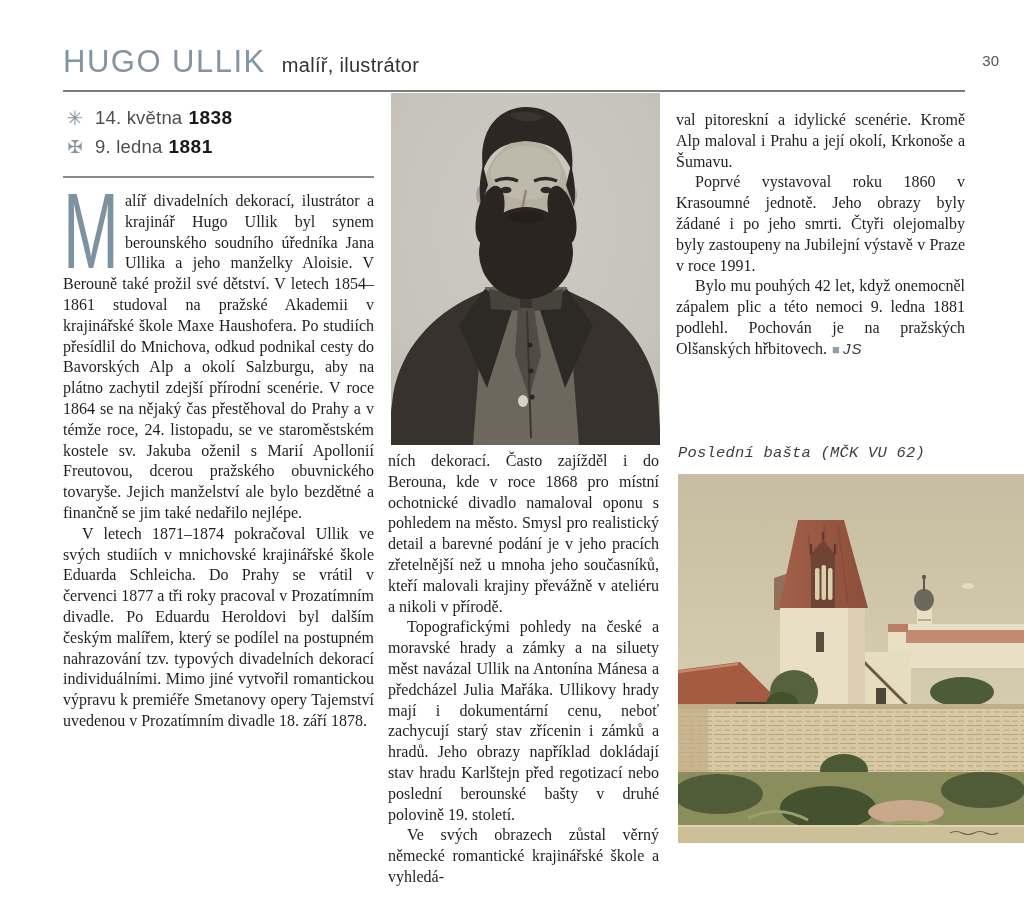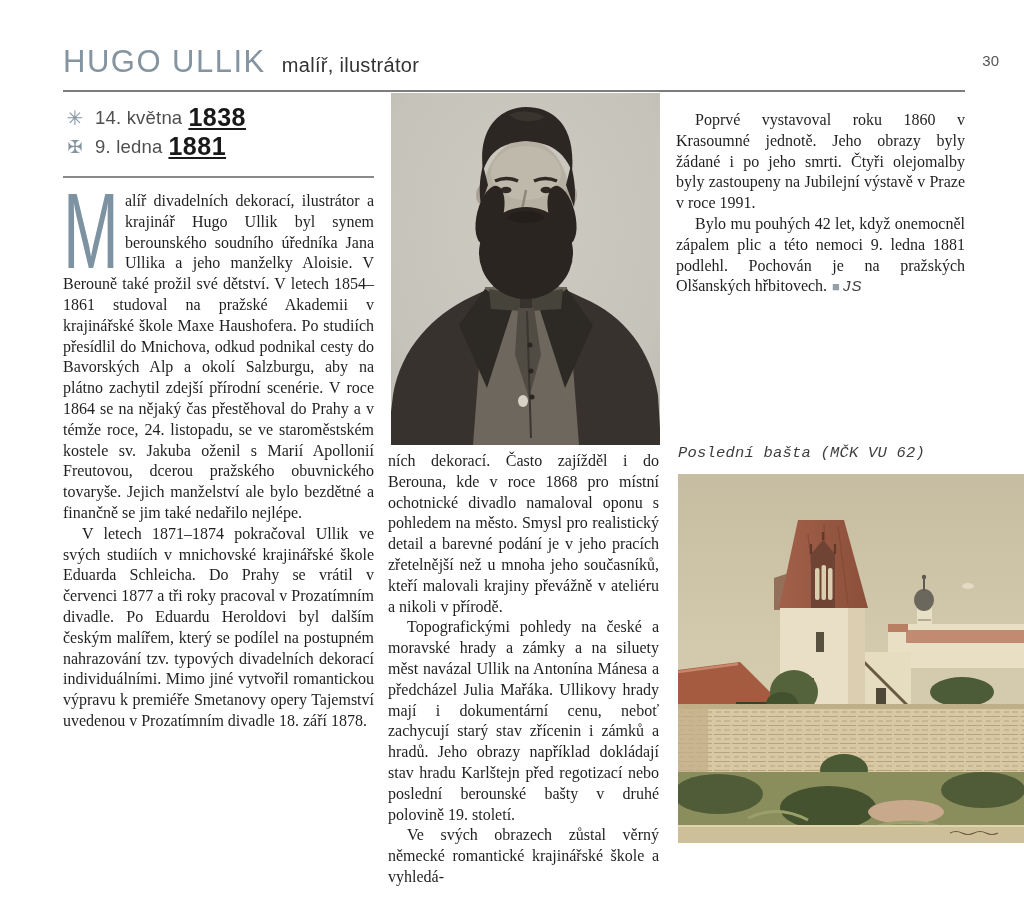--- a/index.html
+++ b/index.html
@@ -16,21 +16,21 @@
   .rule { position:absolute; background:#7d7d7d; }
   .rule-top { left:63px; top:90px; width:902px; height:2px; }
   .rule-vitals { left:63px; top:176px; width:311px; height:2px; background:#8a8a8a; }
 
   
   .vitals { position:absolute; left:63px; top:103px; font-family:"Liberation Sans", sans-serif; }
   .vrow { display:flex; align-items:center; height:29px; }
   .vsym { color:#8495a1; font-size:20px; width:24px; text-align:center; }
   .vsym.cross { font-size:18px; }
   .vdate { color:#4f4f4f; font-size:18.5px; margin-left:8px; letter-spacing:0.2px; }
-  .vyear { color:#191919; font-size:25px; font-weight:700; margin-left:6px; letter-spacing:0.5px;text-decoration:underline; }
+  .vyear { color:#191919; font-size:19px; font-weight:700; margin-left:6px; letter-spacing:0.5px; }
 
   
   .col { position:absolute; font-size:16px; line-height:20.8px; color:#1f1f1f; text-align:justify; }
   .col p { margin:0; }
   .col p.ind { text-indent:19px; }
   #col1 { left:63px;  top:191px; width:311px; }
   #col2 { left:388px; top:451px; width:271px; }
   #col3 { left:676px; top:110px; width:289px; }
   .dropcap { float:left; width:62px; height:82px; font-family:"Liberation Sans", sans-serif;
              font-weight:400; font-size:108px; line-height:80px; color:#7e93a1;
@@ -78,20 +78,21 @@
     <p class="ind">V letech 1871–1874 pokračoval Ullik ve svých studiích v mnichovské krajinářské škole Eduarda Schleicha. Do Prahy se vrátil v červenci 1877 a tři roky pracoval v Prozatímním divadle. Po Eduardu Heroldovi byl dalším českým malířem, který se podílel na postupném nahrazování tzv. typových divadelních dekorací individuálními. Mimo jiné vytvořil romantickou výpravu k premiéře Smetanovy opery Tajemství uvedenou v Prozatímním divadle 18. září 1878.</p>
   </div>
 
   <div class="col" id="col2">
     <p>ních dekorací. Často zajížděl i do Berouna, kde v roce 1868 pro místní ochotnické divadlo namaloval oponu s pohledem na město. Smysl pro realistický detail a barevné podání je v jeho pracích zřetelnější než u mnoha jeho současníků, kteří malovali krajiny převážně v ateliéru a nikoli v přírodě.</p>
     <p class="ind">Topografickými pohledy na české a moravské hrady a zámky a na siluety měst navázal Ullik na Antonína Mánesa a předcházel Julia Mařáka. Ullikovy hrady mají i dokumentární cenu, neboť zachycují starý stav zřícenin i zámků a hradů. Jeho obrazy například dokládají stav hradu Karlštejn před regotizací nebo poslední berounské bašty v druhé polovině 19. století.</p>
     <p class="ind">Ve svých obrazech zůstal věrný německé romantické krajinářské škole a vyhledá-</p>
   </div>
 
   <div class="col" id="col3">
+    <p>val pitoreskní a idylické scenérie. Kromě Alp maloval i Prahu a její okolí, Krkonoše a Šumavu.</p>
     <p class="ind">Poprvé vystavoval roku 1860 v Krasoumné jednotě. Jeho obrazy byly žádané i po jeho smrti. Čtyři olejomalby byly zastoupeny na Jubilejní výstavě v Praze v roce 1991.</p>
     <p class="ind"><span>Bylo mu pouhých 42 let, když onemocněl zápalem plic a této nemoci 9. ledna 1881 podlehl. Pochován je na pražských Olšanských hřbitovech.</span><span class="end-marker">■</span><span class="initials">JS</span></p>
   </div>
 
   <svg class="portrait" viewBox="0 0 269 352" aria-hidden="true">
     <defs>
       <radialGradient id="pbg" cx="50%" cy="38%" r="80%">
         <stop offset="0%" stop-color="#cdcac2"></stop>
         <stop offset="70%" stop-color="#c6c3bb"></stop>
         <stop offset="100%" stop-color="#b9b6ae"></stop>

